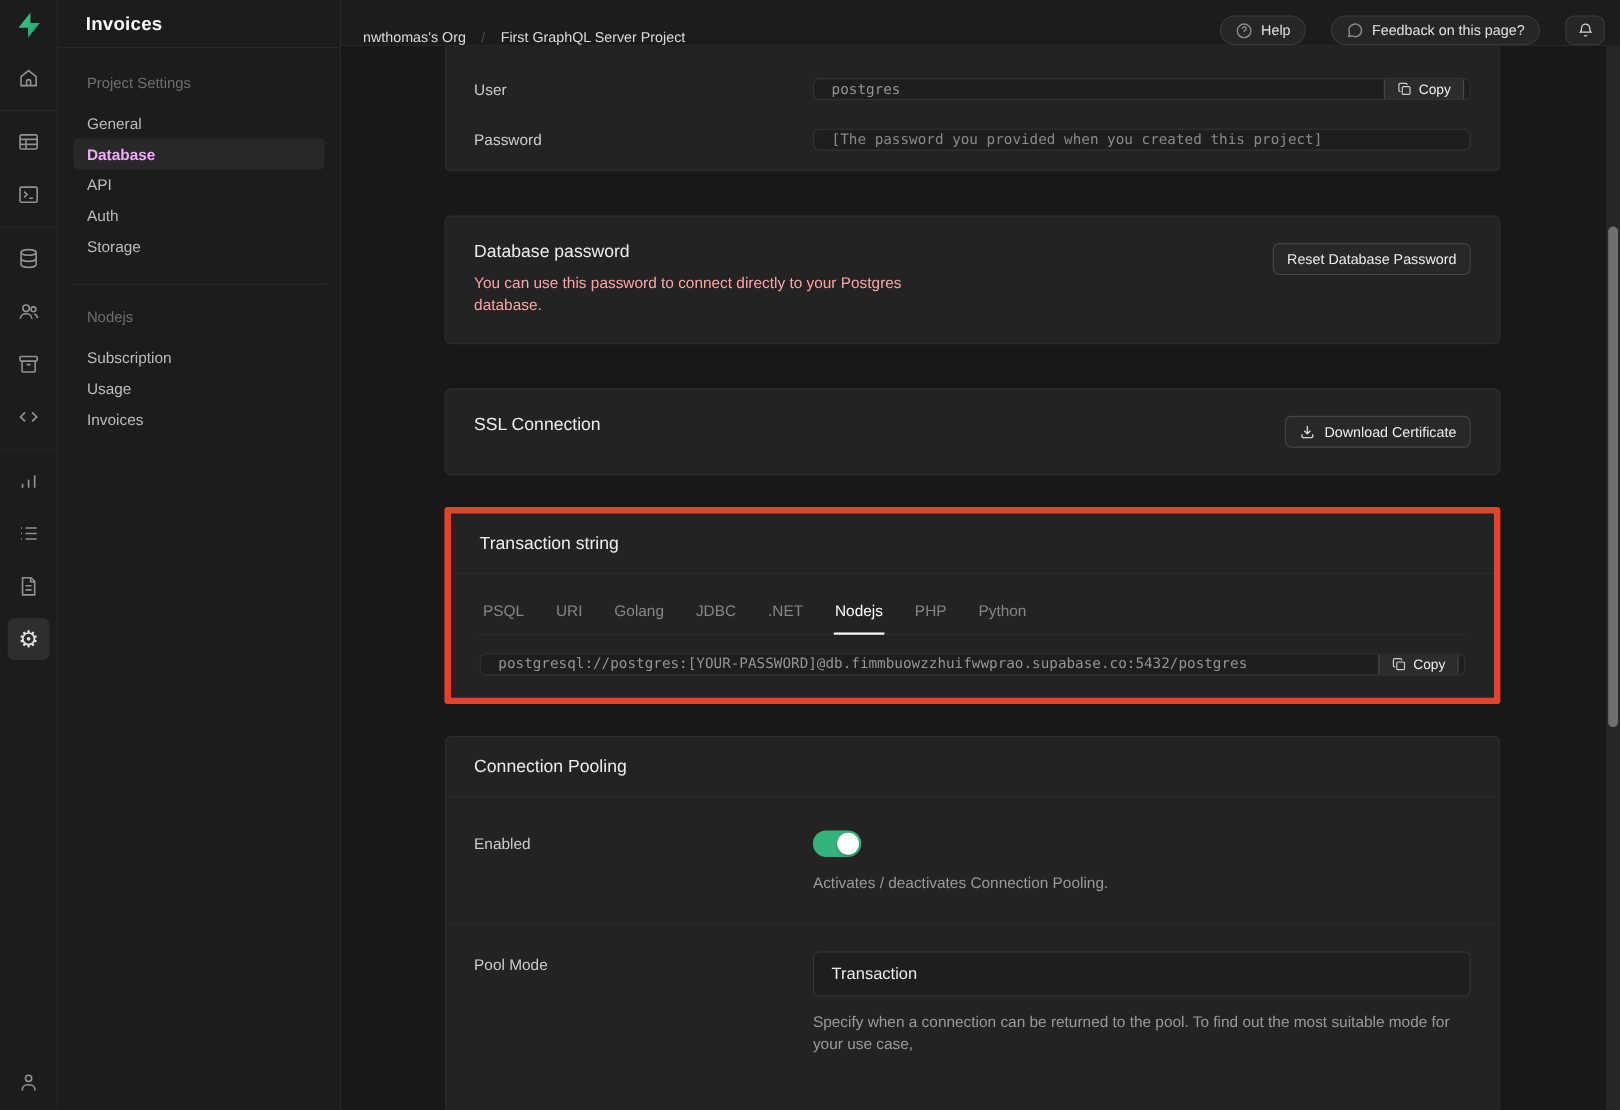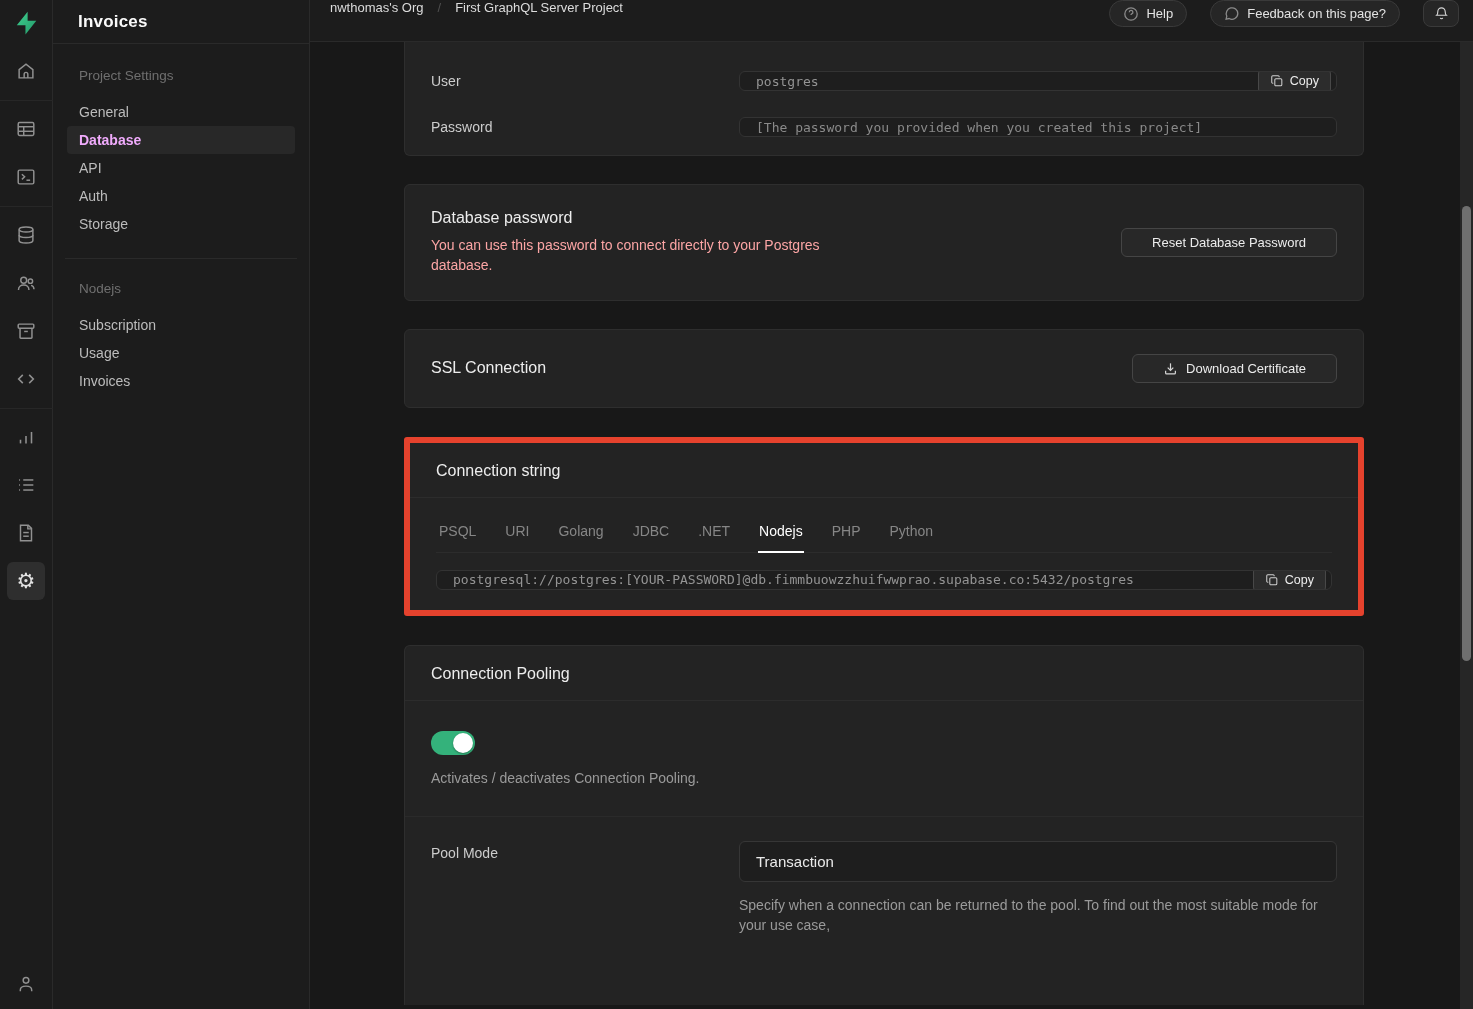--- a/index.html
+++ b/index.html
@@ -50,21 +50,21 @@
     white-space:nowrap;
   }
   .nav-item.active { background:#282828; color:#f0abfc; font-weight:700; }
   .nav-divider { height:1px; background:#2a2a2a; margin:20px -2px 22px; }
 
   
   .main-col { flex:1; display:flex; flex-direction:column; min-width:0; }
   .topbar {
     height:42px; min-height:42px;
     background:#1c1c1c; border-bottom:1px solid #2a2a2a;
-    display:flex; align-items:flex-start; justify-content:space-between;
+    display:flex; align-items:flex-end; justify-content:space-between;
     padding:0 14px 0 20px;
   }
   .breadcrumb { display:flex; align-items:center; gap:14px; font-size:13px; color:#dcdcdc; }
   .crumb { cursor:pointer; }
   .crumb-sep { color:#4f4f4f; }
   .topbar-actions { display:flex; align-items:center; gap:23px; }
   .topbar-btn {
     display:flex; align-items:center; gap:7px;
     height:27px; padding:0 13px;
     background:#262626; border:1px solid #3a3a3a; border-radius:14px;
@@ -96,27 +96,27 @@
     overflow:hidden; white-space:nowrap;
   }
   .copy-btn {
     display:flex; align-items:center; gap:6px;
     height:27px; padding:0 11px;
     background:#2c2c2c; border:1px solid #484848; border-radius:6px;
     font-family:"Liberation Sans", sans-serif; font-size:12.5px; color:#ededed;
     cursor:pointer; flex:0 0 auto;
   }
 
-  .split-card { margin-top:28px; padding:24px 26px; display:flex; align-items:center; justify-content:space-between; }
+  .split-card { margin-top:40px; padding:24px 26px; display:flex; align-items:flex-start; justify-content:space-between; }
   .card-title { font-size:16px; font-weight:400; color:#ededed; }
   .card-desc { font-size:14px; color:#fca5a5; line-height:1.45; margin-top:8px; }
   .w420 { max-width:430px; }
   .btn {
     display:inline-flex; align-items:center; gap:8px;
-    height:29px; padding:0 30px;
+    height:29px; padding:0 12px;
     background:#282828; border:1px solid #454545; border-radius:6px;
     font-size:13px; color:#ececec; cursor:pointer; white-space:nowrap;
   }
 
   
   .highlight-wrap { margin-top:29px; border:6px solid #e5422d; border-radius:3px; }
   .cs-card { background:#232323; }
   .cs-title-row { padding:19px 26px 17px; border-bottom:1px solid #2c2c2c; }
   .cs-body { padding:17px 26px 20px; }
   .tabs { display:flex; gap:27px; border-bottom:1px solid #2c2c2c; padding:0 2px; }
@@ -349,21 +349,21 @@
               <path d="M5 7 l3 3 3-3"></path>
               <path d="M2.8 10.5 v2.2 a1 1 0 0 0 1 1 h8.4 a1 1 0 0 0 1-1 v-2.2"></path>
           </svg>
           <span>Download Certificate</span>
         </button>
       </section>
 
       <div class="highlight-wrap">
         <section class="cs-card">
           <div class="cs-title-row">
-            <div class="card-title">Connection string</div>
+            <div class="card-title">Transaction string</div>
           </div>
           <div class="cs-body">
             <div class="tabs">
               <div class="tab">PSQL</div>
               <div class="tab">URI</div>
               <div class="tab">Golang</div>
               <div class="tab">JDBC</div>
               <div class="tab">.NET</div>
               <div class="tab active">Nodejs</div>
               <div class="tab">PHP</div>
@@ -381,20 +381,21 @@
             </div>
           </div>
         </section>
       </div>
 
       <section class="card cp-card">
         <div class="cp-header">
           <div class="card-title">Connection Pooling</div>
         </div>
         <div class="cp-row">
+          <div class="form-label">Enabled</div>
           <div class="form-field">
             <div class="toggle">
               <span class="toggle-knob"></span>
             </div>
             <div class="helper-text">Activates / deactivates Connection Pooling.</div>
           </div>
         </div>
         <div class="cp-row">
           <div class="form-label">Pool Mode</div>
           <div class="form-field">

